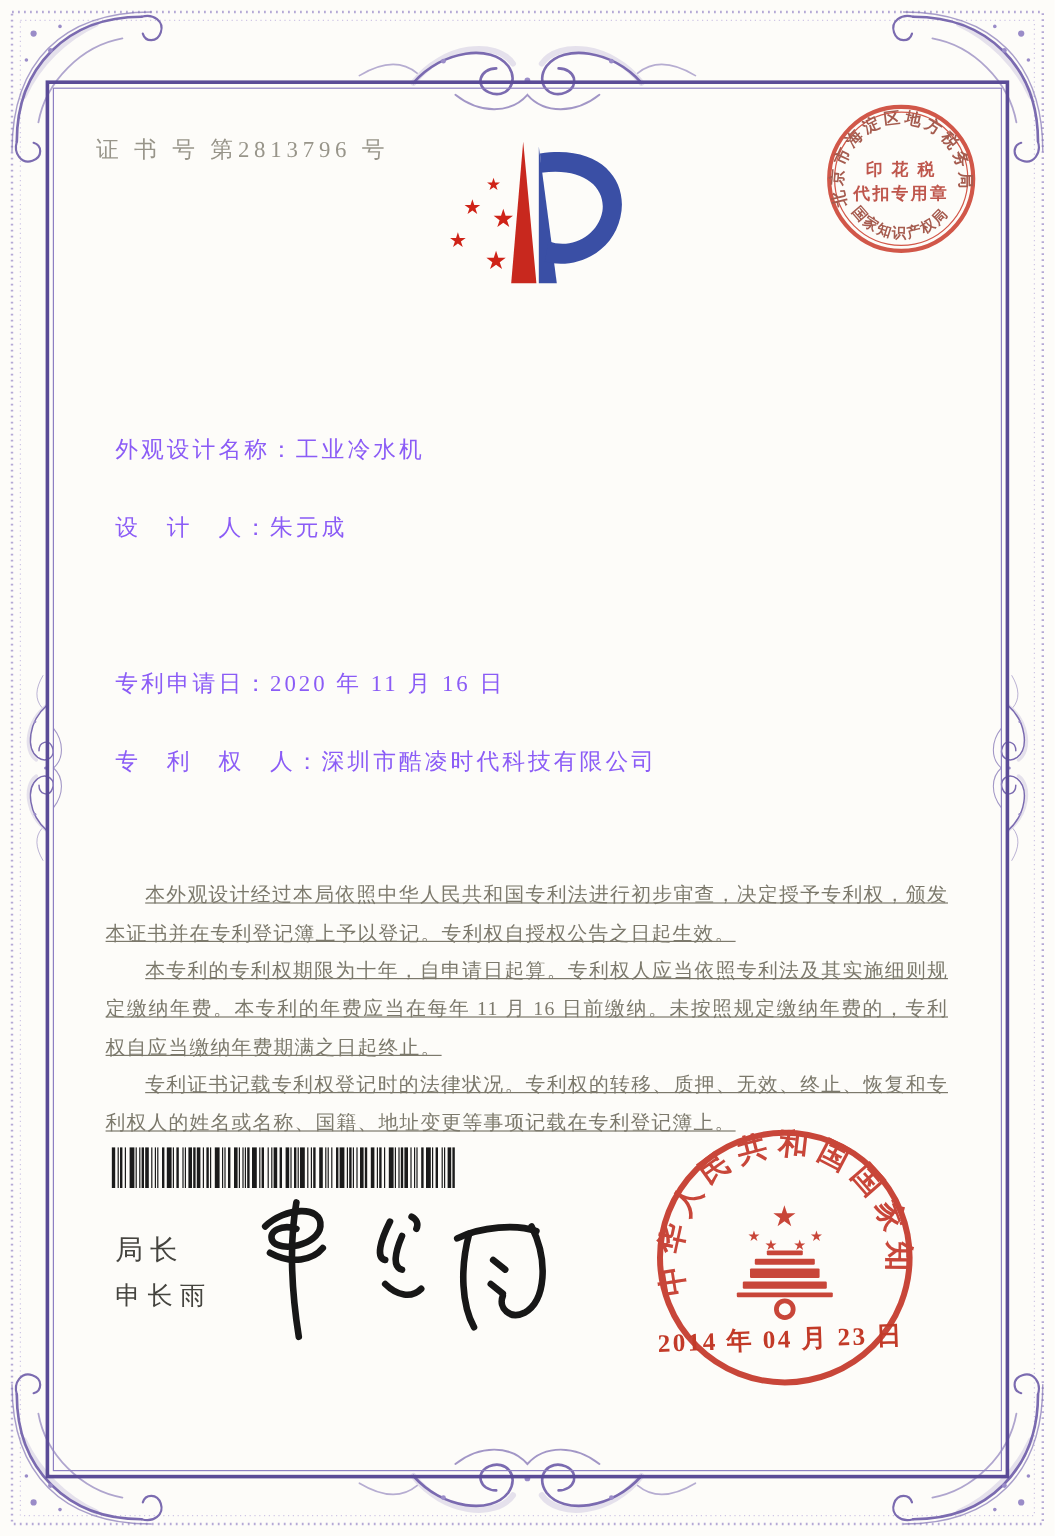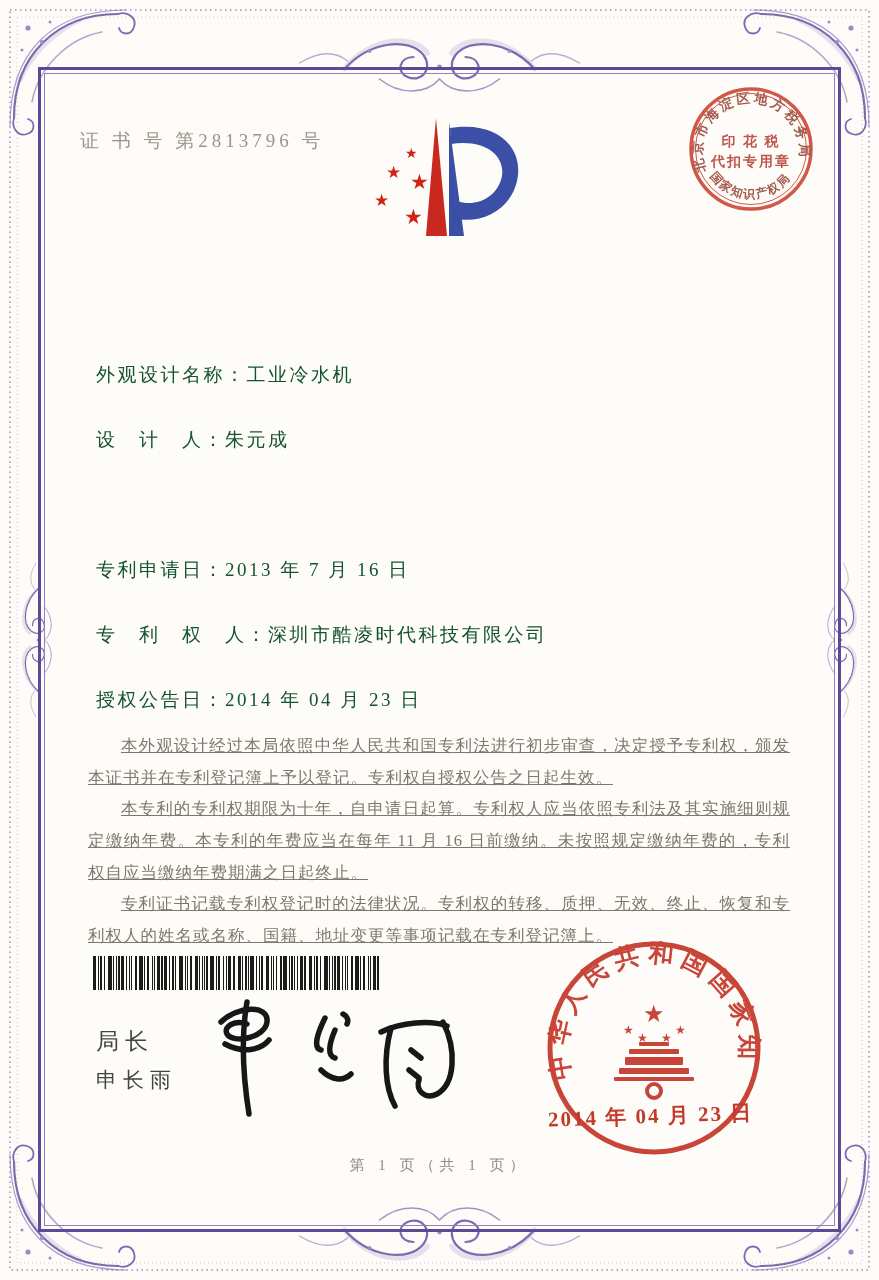--- a/index.html
+++ b/index.html
@@ -4,25 +4,25 @@
 <style>
   html,body { margin:0; padding:0; background:#ffffff; }
   .page {
     position:relative; width:879px; height:1280px;
     background:#fdfcf9; overflow:hidden;
     font-family:"Liberation Serif", serif;
   }
   .orn-svg { position:absolute; left:0; top:0; width:879px; height:1280px; pointer-events:none; }
   .frame-outer { position:absolute; left:38px; top:67px; right:38px; bottom:48px; border:3px solid #5a4b97; }
   .frame-inner { position:absolute; inset:3px; border:1px solid #8d7fc2; }
-  .cert-no { position:absolute; left:80px; top:112px; font-size:19px; letter-spacing:4px; color:#98958a;margin-top:16px; }
+  .cert-no { position:absolute; left:80px; top:112px; font-size:19px; letter-spacing:4px; color:#98958a; }
   .logo { position:absolute; left:350px; top:112px; }
   .doc-title { position:absolute; left:0; right:0; top:234px; text-align:center;
     font-size:46px; font-weight:700; letter-spacing:10px; color:#25211f; }
-  .field-line { position:absolute; left:96px; font-size:19px; color:#14532d; letter-spacing:2.5px; white-space:nowrap; }
+  .field-line { position:absolute; left:96px; font-size:19px; color:#8b5cf6; letter-spacing:2.5px; white-space:nowrap; }
   .f0{top:362px}.f1{top:427px}.f2{top:492px}.f3{top:557px}.f4{top:622px}.f5{top:687px}
   .paragraphs { position:absolute; left:88px; top:730px; width:702px;
     font-size:16.5px; line-height:1.92; color:#7c796c; text-align:justify; letter-spacing:1px;text-decoration:underline; }
   .paragraphs p { text-indent:2em; margin:0; }
   .barcode-wrap { position:absolute; left:93px; top:956px; }
   .director-title { position:absolute; left:96px; top:1026px; font-size:23px; letter-spacing:6px; color:#45443f; }
   .director-name  { position:absolute; left:96px; top:1066px; font-size:21px; letter-spacing:6px; color:#45443f; }
   .signature { position:absolute; left:185px; top:992px; }
   .big-seal { position:absolute; left:538px; top:932px; opacity:.93; }
   .seal-date { position:absolute; left:548px; top:1102px; font-size:21px; font-weight:700;
@@ -88,23 +88,22 @@
       <text x="36" y="66" font-size="17">★</text>
       <text x="60" y="77" font-size="21">★</text>
       <text x="24" y="94" font-size="17">★</text>
       <text x="54" y="112" font-size="21">★</text>
     </g>
   </svg>
 
 
   <div class="field-line f0"><span>外观设计名称</span><span>：</span><span>工业冷水机</span></div>
   <div class="field-line f1"><span>设　计　人</span><span>：</span><span>朱元成</span></div>
-  <div class="field-line f3"><span>专利申请日</span><span>：</span><span>2013 年 7 月 16 日</span></div>
+  <div class="field-line f3"><span>专利申请日</span><span>：</span><span>2020 年 11 月 16 日</span></div>
   <div class="field-line f4"><span>专　利　权　人</span><span>：</span><span>深圳市酷凌时代科技有限公司</span></div>
-  <div class="field-line f5"><span>授权公告日</span><span>：</span><span>2014 年 04 月 23 日</span></div>
 
   <div class="paragraphs">
     <p>本外观设计经过本局依照中华人民共和国专利法进行初步审查，决定授予专利权，颁发本证书并在专利登记簿上予以登记。专利权自授权公告之日起生效。</p>
     <p>本专利的专利权期限为十年，自申请日起算。专利权人应当依照专利法及其实施细则规定缴纳年费。本专利的年费应当在每年 11 月 16 日前缴纳。未按照规定缴纳年费的，专利权自应当缴纳年费期满之日起终止。</p>
     <p>专利证书记载专利权登记时的法律状况。专利权的转移、质押、无效、终止、恢复和专利权人的姓名或名称、国籍、地址变更等事项记载在专利登记簿上。</p>
   </div>
 
   <div class="barcode-wrap">
     <svg id="barcode-svg" width="290" height="34" viewBox="0 0 290 34">
         <g id="bars" fill="#1b1b1b">
@@ -248,15 +247,14 @@
     <text fill="#9c4a3c" font-size="13.5" letter-spacing="3" font-weight="700">
       <textPath href="#taxTop">北京市海淀区地方税务局</textPath>
     </text>
     <text fill="#9c4a3c" font-size="12" letter-spacing="1.5" font-weight="700">
       <textPath href="#taxBot">国家知识产权局</textPath>
     </text>
     <text x="0" y="-3" text-anchor="middle" fill="#b8453a" font-size="14" letter-spacing="2" font-weight="700">印 花 税</text>
     <text x="0" y="17" text-anchor="middle" fill="#b8453a" font-size="14" letter-spacing="2" font-weight="700">代扣专用章</text>
   </svg>
 
-  <div class="footer">第 1 页（共 1 页）</div>
 
 </div>
 
 </body></html>

